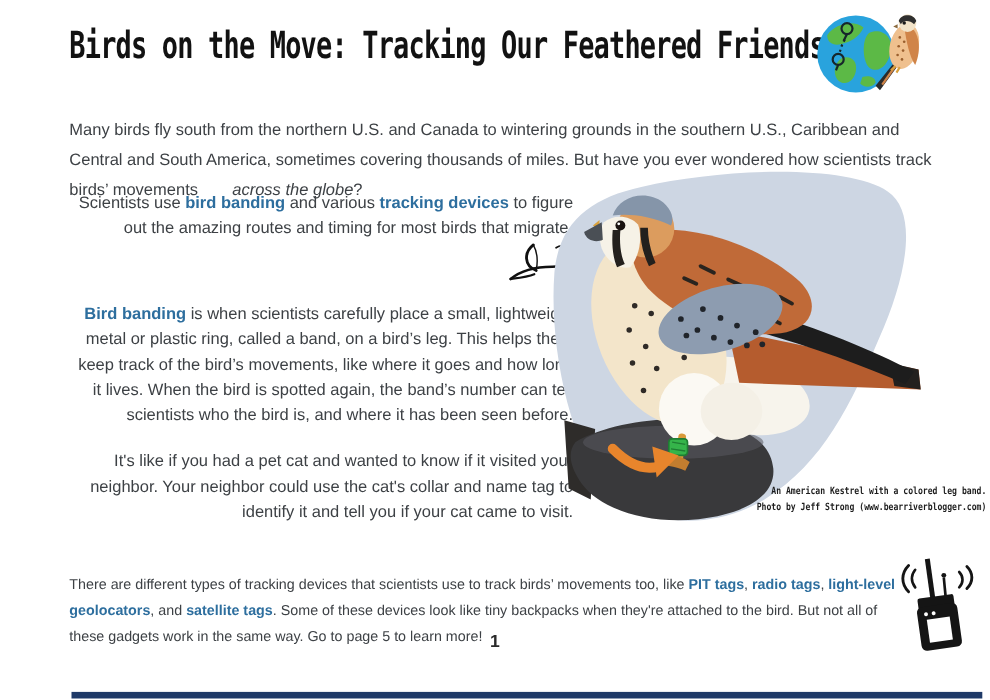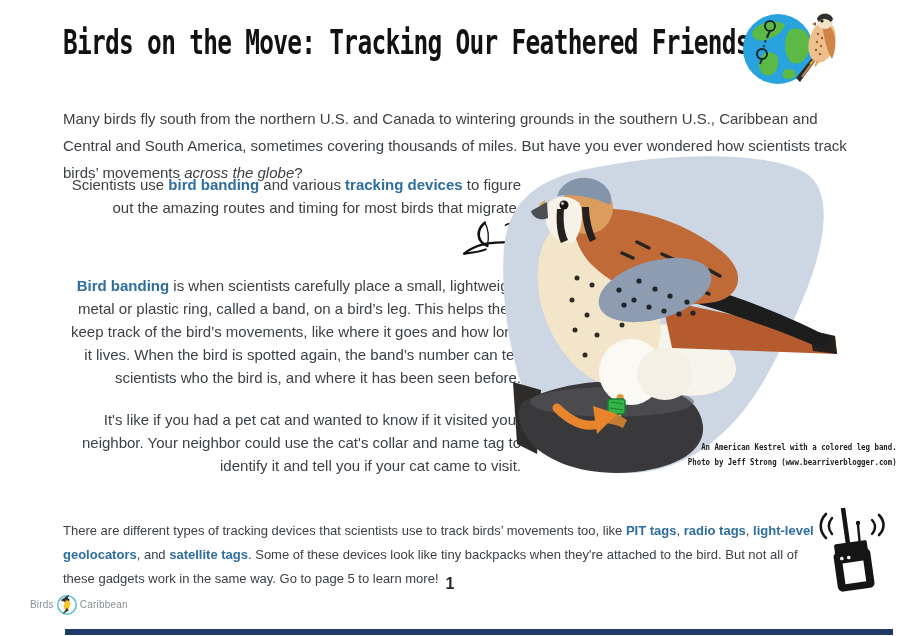--- a/index.html
+++ b/index.html
@@ -10,21 +10,21 @@
   .title-inner{display:inline-block;font-family:"DejaVu Sans Mono", monospace;font-weight:bold;
         font-size:34px;color:#121212;white-space:nowrap;letter-spacing:-1px;
         transform:scaleX(0.72);transform-origin:left center;}
   
   .intro{position:absolute;left:63px;top:90px;width:805px;font-size:15px;line-height:27px;}
   .leftcol{position:absolute;left:63px;top:173px;width:458px;font-size:15px;line-height:23px;}
   .leftcol p{margin:0 0 15px 0;text-align:right;}
   .leftcol p.cat{margin-top:19px;}
   .bottompara{position:absolute;left:63px;top:506px;width:755px;font-size:13px;line-height:24px;}
   .b-blue{color:#2d6e9e;font-weight:bold;}
-  .it{font-style:italic;}
+  .it{font-style:italic;margin-left:27px;}
   
   .globe-wrap{position:absolute;left:740px;top:8px;width:102px;height:80px;}
   .goose-wrap{display:inline-block;width:62px;height:40px;vertical-align:-14px;margin-left:16px;}
   .walkie-wrap{position:absolute;left:812px;top:502px;width:78px;height:90px;}
   
   .photo{position:absolute;left:487px;top:150px;width:416px;height:334px;}
   .photo svg{position:absolute;left:0;top:0;}
   .caption{position:absolute;right:6px;bottom:14px;text-align:right;
         font-family:"DejaVu Sans Mono", monospace;font-weight:bold;font-size:9px;
         line-height:15px;color:#1c1c1c;transform:scaleX(0.82);transform-origin:right center;white-space:nowrap;}
@@ -203,27 +203,16 @@
         <rect x="23" y="48" width="37" height="40" rx="5" fill="#151515"></rect>
         <rect x="31" y="60" width="21" height="21" fill="#ffffff"></rect>
         <circle cx="31" cy="55" r="1.8" fill="#ffffff"></circle>
         <circle cx="38" cy="55" r="1.8" fill="#ffffff"></circle>
       </g>
     </svg>
   </div>
 
   <div class="pagenum">1</div>
 
-  <div class="logo">
-    <span>Birds</span>
-    <svg width="24" height="24" viewBox="0 0 26 26">
-      <circle cx="13" cy="14" r="10" fill="none" stroke="#57c1c6" stroke-width="1.6"></circle>
-      <path d="M6 9 L15 3 L13 12 Z" fill="#3a3a3a"></path>
-      <ellipse cx="13" cy="14" rx="3.4" ry="5.5" fill="#f3c531" transform="rotate(18 13 14)"></ellipse>
-      <path d="M13 17 L8 24 L15 20 Z" fill="#3a3a3a"></path>
-      <circle cx="14.5" cy="8.5" r="1.2" fill="#1a1a1a"></circle>
-    </svg>
-    <span>Caribbean</span>
-  </div>
 
   <div class="footbar"></div>
 
 </div>
 
 </body></html>

